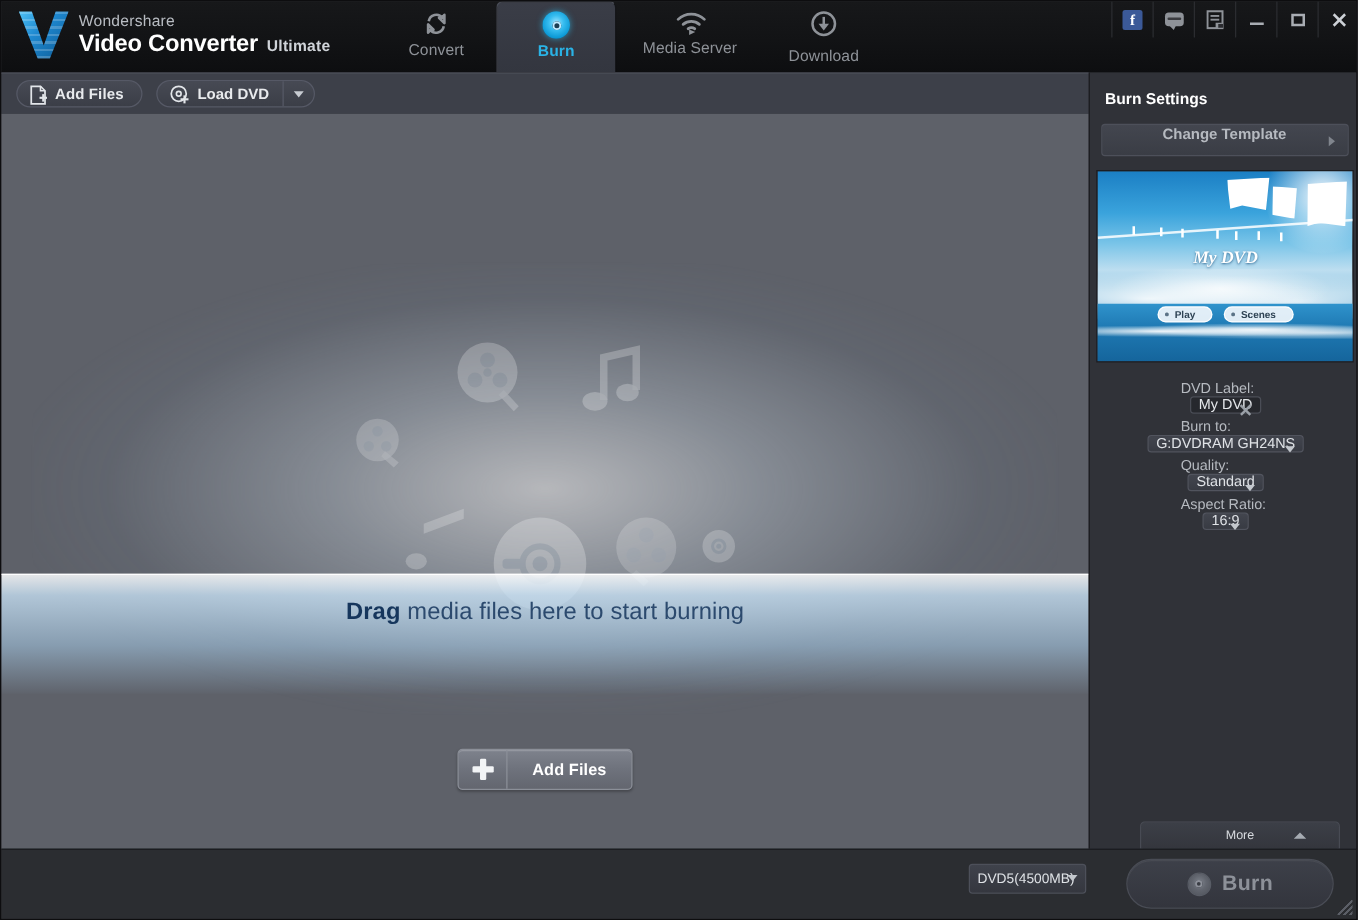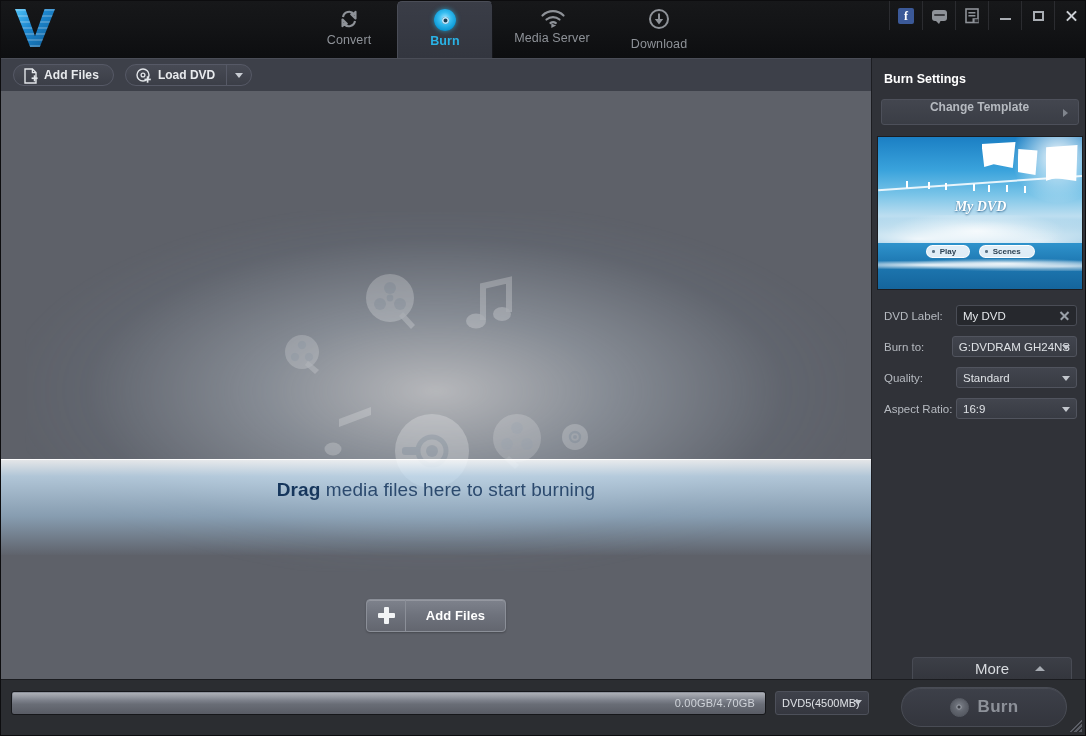--- a/index.html
+++ b/index.html
@@ -274,21 +274,21 @@
     border:1px solid rgba(255,255,255,.95);
     display:flex;align-items:center;padding:0 13px 0 5px;box-sizing:border-box;
     color:#2e4354;font-size:8px;font-weight:bold;
   }
   .pv-btn .dot{
     width:2.5px;height:2.5px;border-radius:50%;background:#5b7386;margin-right:5px;
   }
 
   
   .settings{margin-top:15px;padding:0 10px 0 12px;}
-  .srow{display:flex;align-items:center;height:21px;margin-bottom:10px;}
+  .srow{display:flex;align-items:center;height:21px;margin-bottom:10px;flex-direction:column;}
   .slabel{width:72px;color:#b6bac0;font-size:11.5px;}
   .sfield{
     flex:1;height:21px;border-radius:3px;box-sizing:border-box;
     background:#26282d;border:1px solid #4a4d56;
     display:flex;align-items:center;padding:0 6px;position:relative;
   }
   .sfield .val{color:#e4e7ea;font-size:11.5px;white-space:nowrap;overflow:hidden;}
   .sfield.sel{
     background:linear-gradient(180deg,#42454e 0%,#383b43 100%);
     border:1px solid #51545e;
@@ -309,21 +309,21 @@
     border-top:5px solid #c3c7cd;
   }
 
   .more-tab{
     position:absolute;left:40px;bottom:0;width:160px;height:22px;
     background:linear-gradient(180deg,#3c3f47 0%,#34363d 100%);
     border:1px solid #484b54;border-bottom:none;border-radius:4px 4px 0 0;
     box-sizing:border-box;display:flex;align-items:center;justify-content:center;
     cursor:default;
   }
-  .more-tab .m-lbl{color:#d8dbdf;font-size:15px;}
+  .more-tab .m-lbl{color:#d8dbdf;font-size:10px;}
   .m-caret{
     position:absolute;right:26px;top:8px;width:0;height:0;
     border-left:5px solid transparent;border-right:5px solid transparent;
     border-bottom:5px solid #a6abb2;
   }
 
   
   .bottom{
     position:absolute;left:0;top:678px;width:1086px;height:58px;
     background:#2b2d31;border-top:1px solid #1b1c20;box-sizing:border-box;
@@ -379,20 +379,27 @@
 <body>
 
 <div class="app">
 
   <div class="titlebar">
 
     <div class="brand">
       <div class="brand-logo">
         <div class="vmark"></div>
           <div class="stripes"></div>
+      </div>
+      <div class="brand-txt">
+        <div class="brand-top">Wondershare</div>
+        <div class="brand-bot">
+          <span class="brand-name">Video Converter</span>
+          <span class="brand-edition">Ultimate</span>
+        </div>
       </div>
     </div>
 
     <div class="tabs">
 
       <div class="tab">
         <div class="icon-convert">
           <svg width="22" height="22" viewBox="0 0 22 22">
             <path d="M5 9 A6.2 6.2 0 0 1 16 6.2 L13.2 6.2 L17.5 10.5 L17.5 3.8 L16 5.6" fill="none" stroke="#8e9298" stroke-width="2.1" stroke-linejoin="round"></path>
             <path d="M17 13 A6.2 6.2 0 0 1 6 15.8 L8.8 15.8 L4.5 11.5 L4.5 18.2 L6 16.4" fill="none" stroke="#8e9298" stroke-width="2.1" stroke-linejoin="round"></path>
@@ -657,24 +664,20 @@
       </div>
     </div>
 
     <div class="more-tab">
       <span class="m-lbl">More</span>
       <span class="m-caret"></span>
     </div>
   </div>
 
   <div class="bottom">
-    <div class="capacity">
-      <div class="cap-hl"></div>
-      <span class="captxt">0.00GB/4.70GB</span>
-    </div>
     <div class="dvdsel">
       <span class="val">DVD5(4500MB)</span>
       <span class="selcaret"></span>
     </div>
   </div>
 
   <div class="burnbtn">
     <span class="burn-disc">
         <i></i>
       </span>

